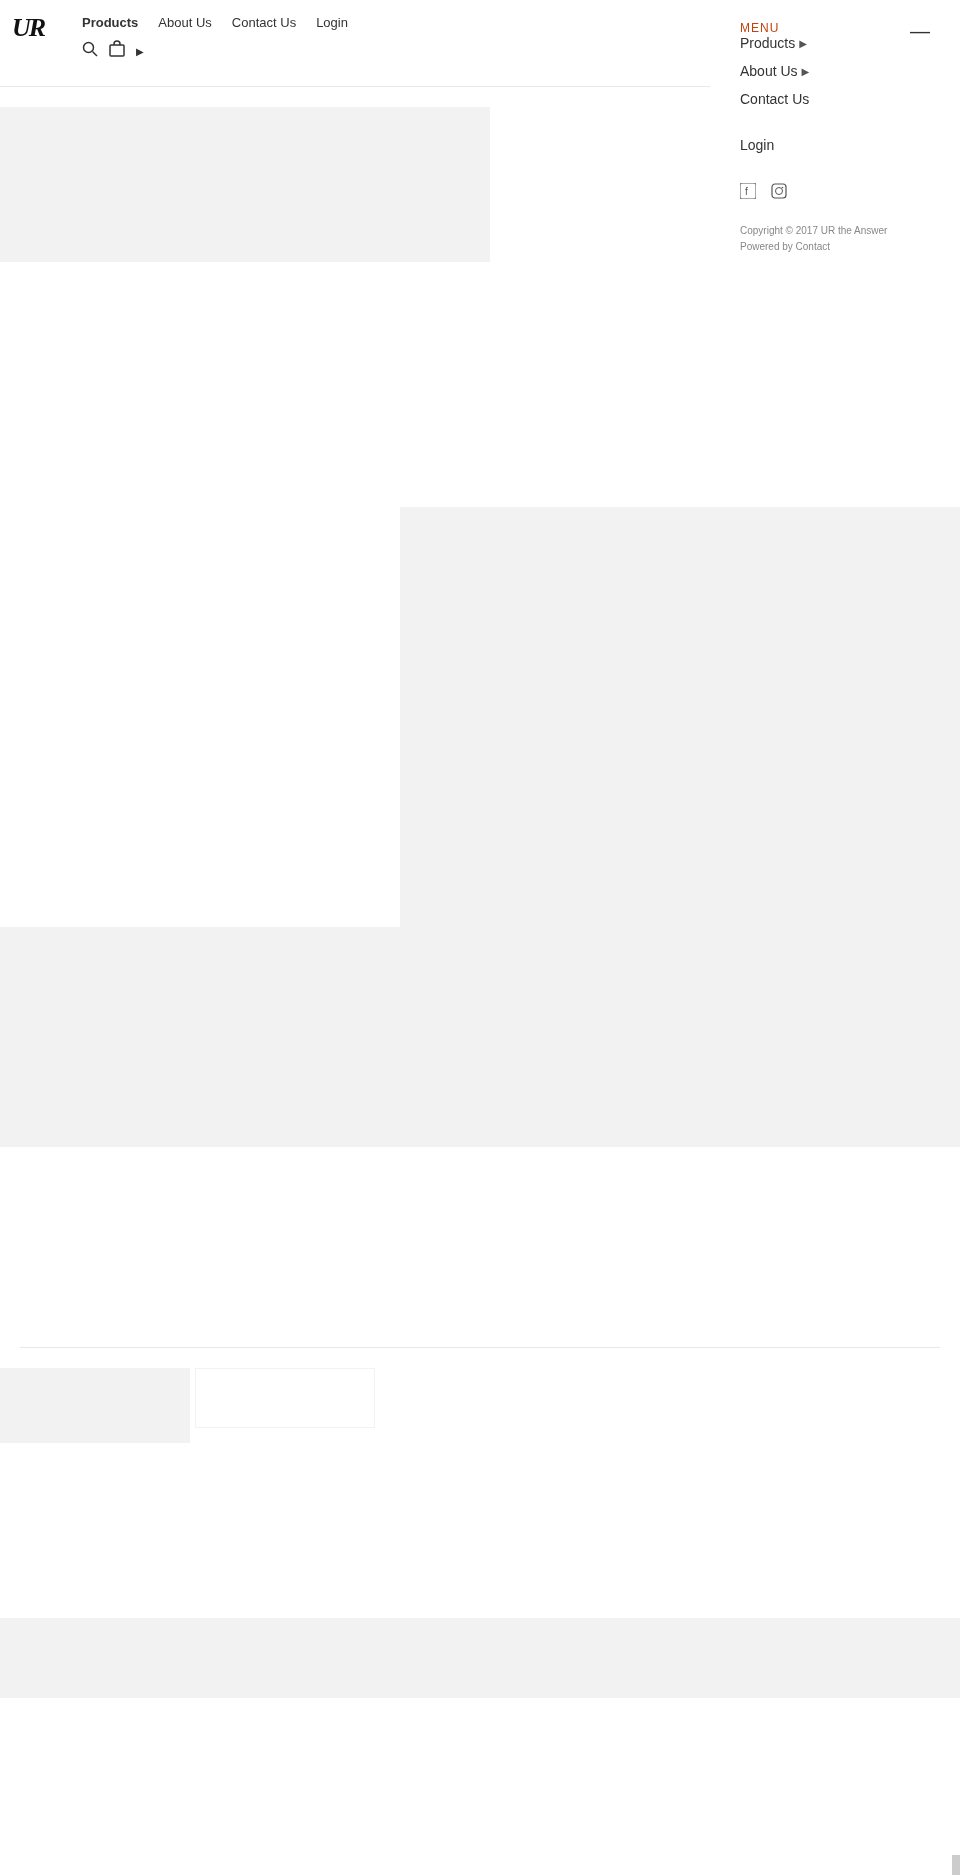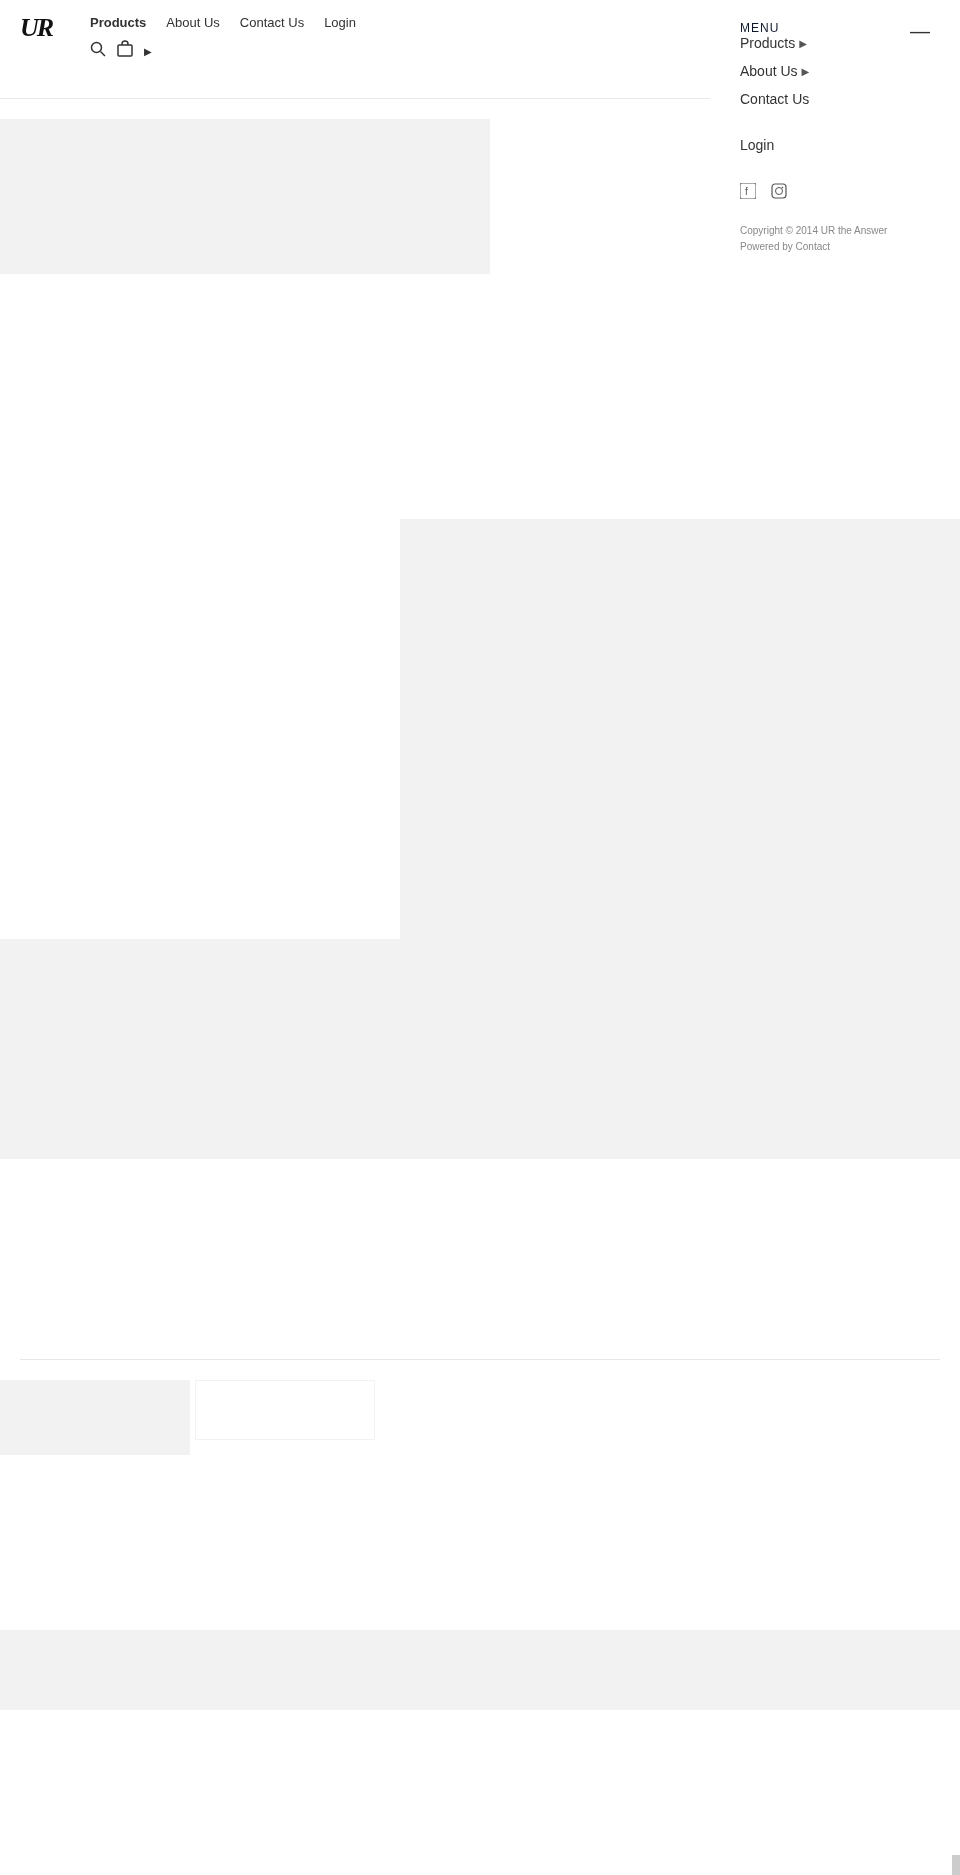--- a/index.html
+++ b/index.html
@@ -11,24 +11,24 @@
       width: 960px;
       min-height: 1875px;
       position: relative;
       overflow-x: hidden;
     }
 
     
     .header {
       display: flex;
       align-items: flex-start;
-      padding: 10px 20px 0 20px;
+      padding: 10px 20px 0 12px;
       border-bottom: 1px solid #e8e8e8;
       position: relative;
-      height: 99px;
+      height: 87px;
     }
     .logo {
       font-size: 22px;
       font-weight: bold;
       letter-spacing: -1px;
       line-height: 1;
       margin-top: 5px;
       font-style: italic;
       color: #111;
       text-decoration: none;
@@ -73,21 +73,21 @@
       right: 0;
       width: 250px;
       background: #fff;
       padding: 20px 30px;
       z-index: 100;
       min-height: 340px;
       border-left: none;
     }
     .menu-label {
       font-size: 12px;
-      color: #0f172a;
+      color: #c2410c;
       letter-spacing: 1px;
       margin-bottom: 20px;
       text-align: center;
     }
     .menu-close {
       position: absolute;
       top: 20px;
       right: 30px;
       font-size: 20px;
       cursor: pointer;
@@ -308,21 +308,21 @@
       <span class="social-icon">
         <svg width="16" height="16" viewBox="0 0 16 16">
           <rect x="1" y="1" width="14" height="14" rx="3" fill="none" stroke="#555" stroke-width="1.2"></rect>
           <circle cx="8" cy="8" r="3.5" fill="none" stroke="#555" stroke-width="1"></circle>
           <circle cx="11.5" cy="4.5" r="0.8" fill="#555"></circle>
         </svg>
       </span>
     </div>
 
     <div class="menu-copyright">
-      <div>Copyright © 2014 UR the Answer</div>
+      <div>Copyright © 2017 UR the Answer</div>
       <div>Powered by Contact</div>
     </div>
   </div>
 
   <div class="main">
 
     <div class="hero-section">
       <div class="hero-image-placeholder"></div>
     </div>
 

